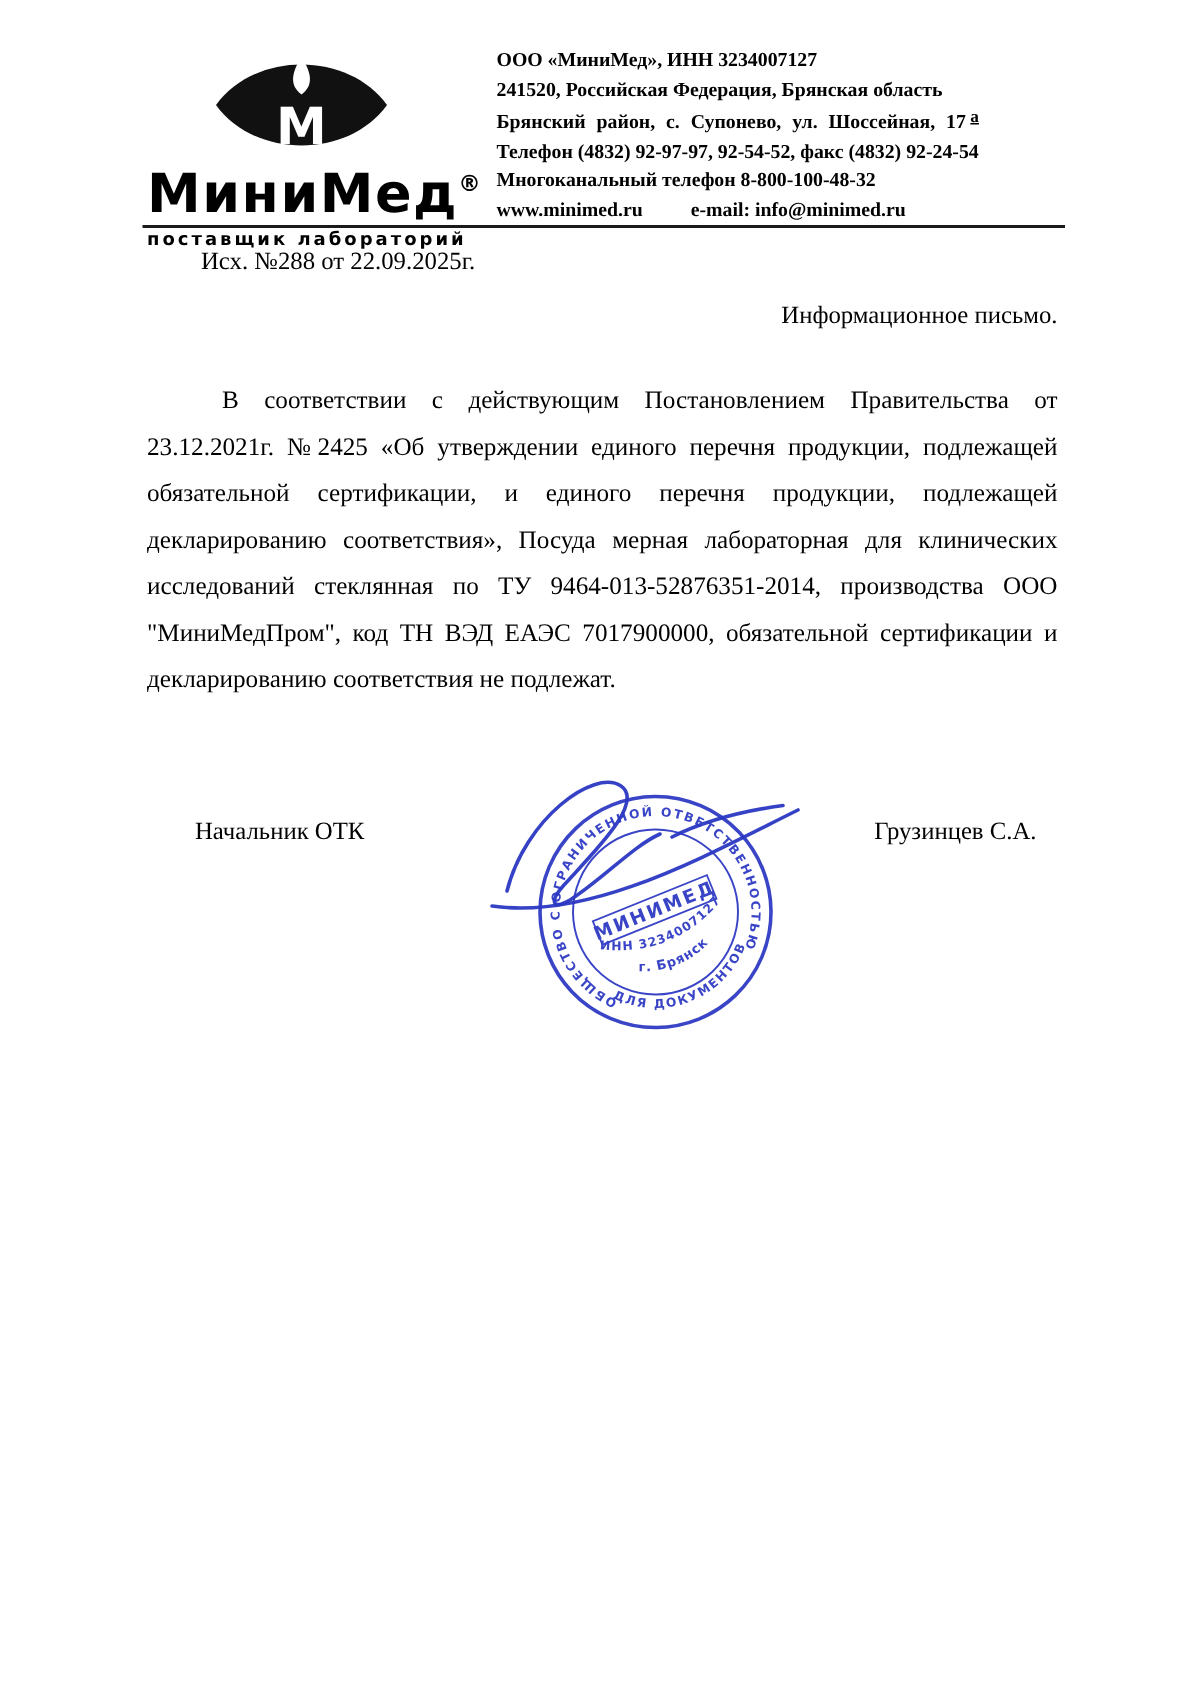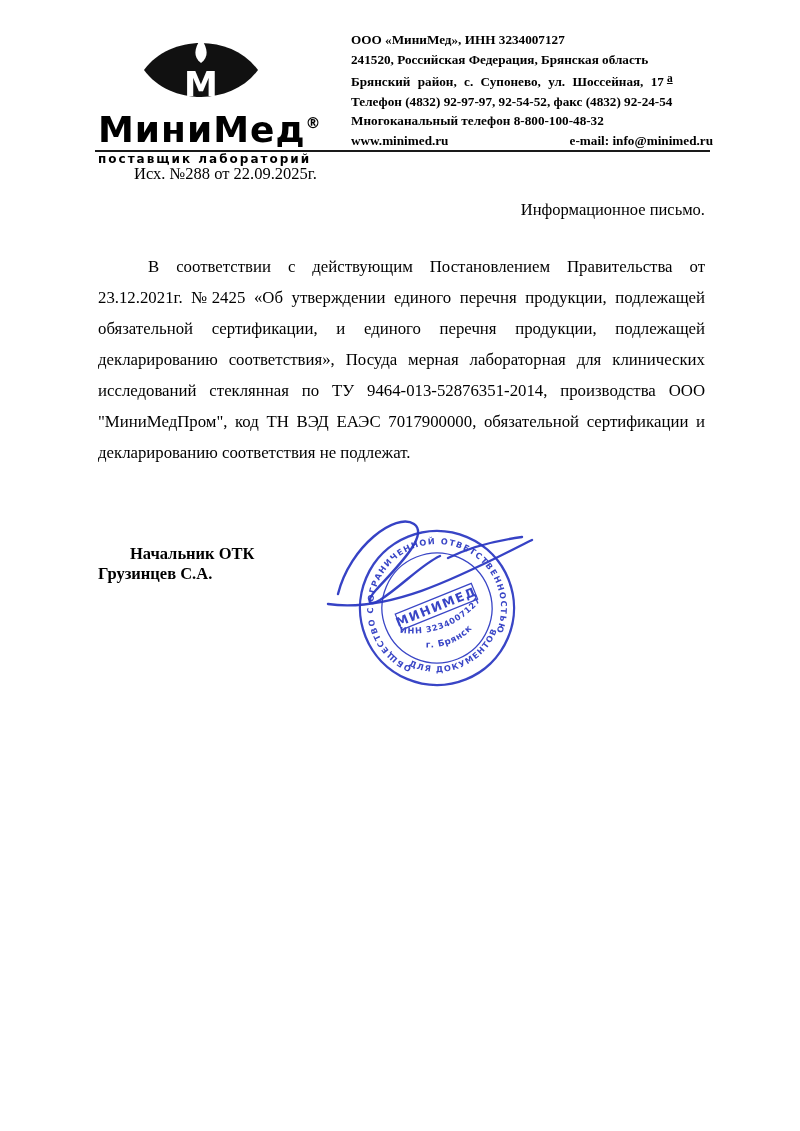--- a/index.html
+++ b/index.html
@@ -8,35 +8,35 @@
         font-family:"Liberation Serif",serif;overflow:hidden;}
 
   
   .header{position:absolute;left:98px;top:30px;right:87px;display:flex;align-items:flex-start;}
   .logo{width:205px;text-align:center;font-family:"DejaVu Sans",sans-serif;}
   .logo svg{display:block;margin:0 auto;}
   .wordmark{font-size:36px;font-weight:bold;letter-spacing:1px;line-height:1;margin-top:2px;white-space:nowrap;}
   .reg{font-size:15px;font-weight:bold;position:relative;top:-14px;}
   .tagline{font-size:12px;font-weight:bold;letter-spacing:2px;margin-top:4px;white-space:nowrap;}
 
-  .company{flex:1;margin-left:48px;font-weight:bold;font-size:13.2px;line-height:19.6px;}
+  .company{flex:1;margin-left:28px;font-weight:bold;font-size:13.2px;line-height:19.6px;}
   .addr2{word-spacing:4px;}
   .bld{text-decoration:underline;font-size:11.5px;vertical-align:4px;margin-left:3px;}
-  .web-row{display:flex;justify-content:space-between;}
+  .web-row{display:flex;justify-content:flex-start;gap:32px;}
 
   .divider{position:absolute;left:95px;right:90px;top:150px;border-top:2px solid #1a1a1a;}
 
   
   .ref{position:absolute;left:98px;top:164px;font-size:16.5px;margin-left:36px;}
   .title{position:absolute;left:98px;right:95px;top:200px;text-align:right;font-size:16.5px;}
   .body-text{position:absolute;left:98px;right:95px;top:251px;margin:0;
              font-size:16.8px;line-height:31px;text-align:justify;text-indent:50px;}
 
   .sign-row{position:absolute;left:98px;right:95px;top:544px;display:flex;
-            font-weight:bold;font-size:16.5px;flex-direction:column;}
+            justify-content:space-between;font-weight:normal;font-size:16.5px;}
   .sign-row .pos{margin-left:32px;}
   .sign-row .name{margin-right:14px;}
 
   
   .stamp-svg{position:absolute;left:300px;top:506px;}
   .sig-stroke{fill:none;stroke:var(--ink,#2b38c2);stroke-width:2.4;stroke-linecap:round;opacity:.95;}
   .st-circle{fill:none;stroke:var(--ink,#2b38c2);}
   .st-rect{fill:none;stroke:var(--ink,#2b38c2);stroke-width:1.2;}
   .st-text{fill:var(--ink,#2b38c2);font-family:"DejaVu Sans",sans-serif;font-weight:bold;text-anchor:middle;}
   .st-ring{font-size:8.2px;letter-spacing:1.3px;}

